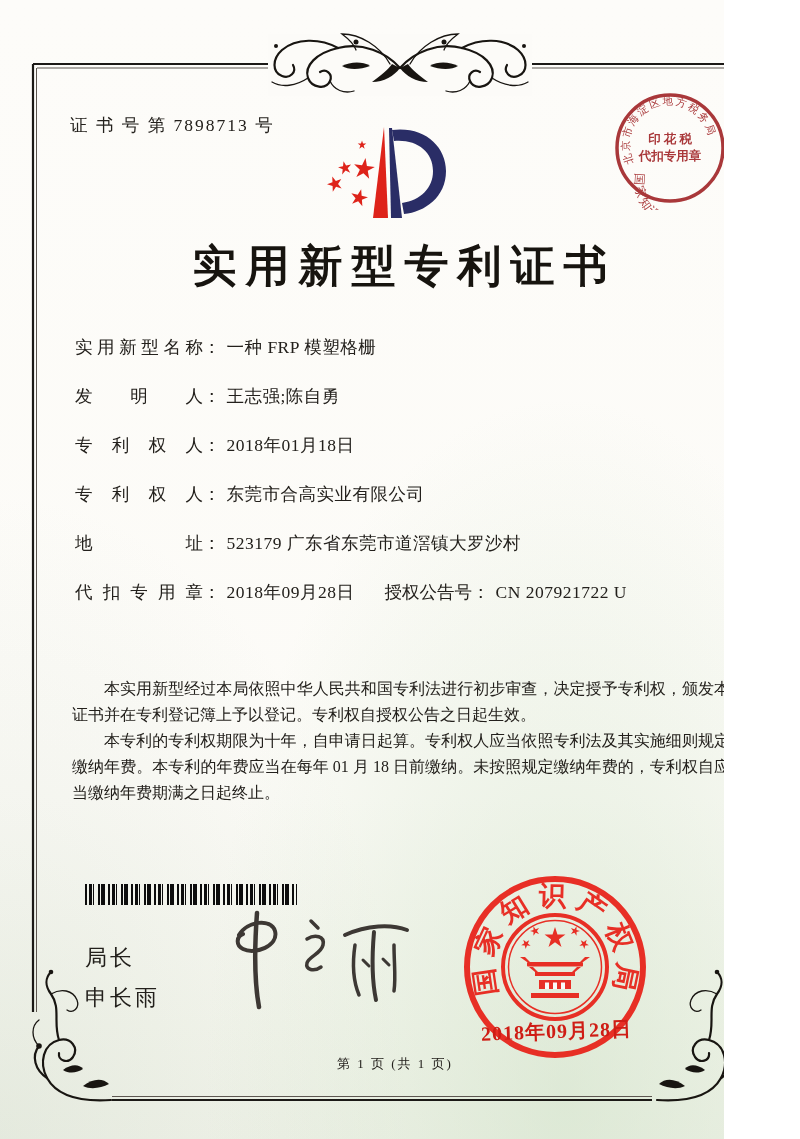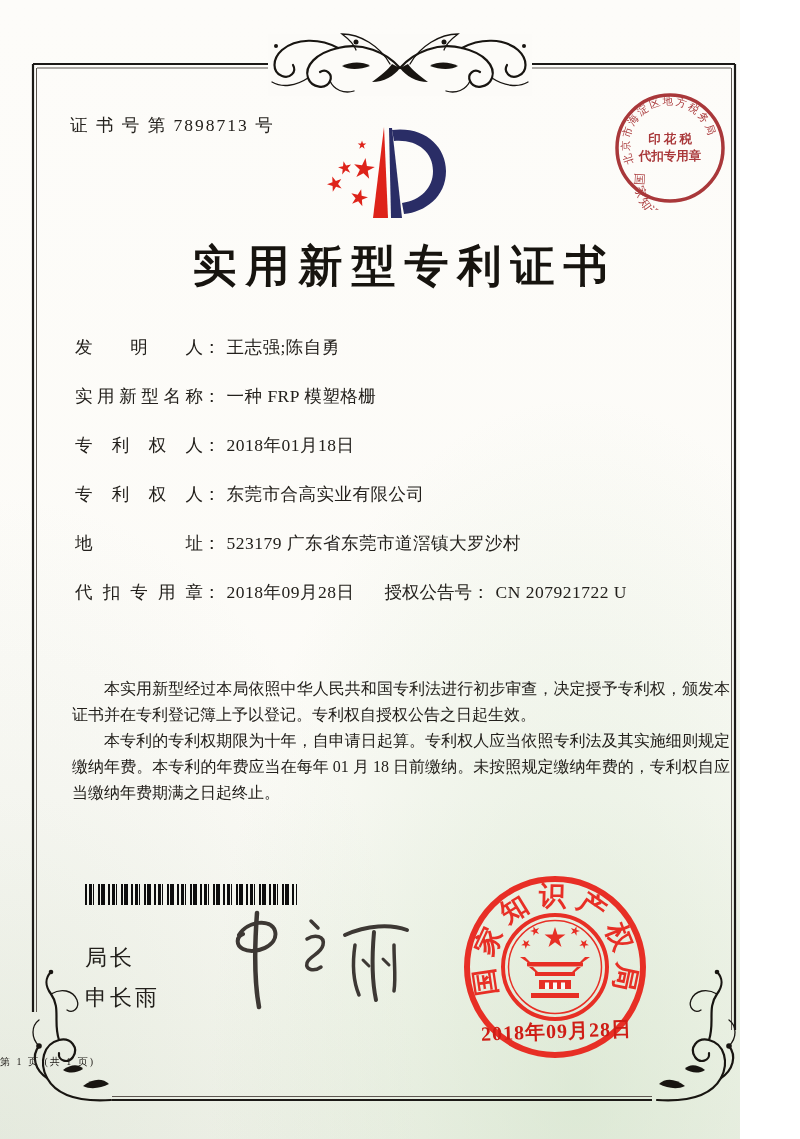--- a/index.html
+++ b/index.html
@@ -4,21 +4,20 @@
 <style>
   html,body{margin:0;padding:0;}
   .page{
     position:relative;width:724px;height:1139px;overflow:hidden;
     background:
       radial-gradient(ellipse at 78% 96%, rgba(196,220,188,.45), rgba(196,220,188,0) 45%),
       radial-gradient(ellipse at 0% 100%, rgba(190,205,185,.25), rgba(190,205,185,0) 40%),
       linear-gradient(180deg,#fdfcf9 0%,#fcfbf7 70%,#f5f6ee 90%,#f1f3ea 100%);
     font-family:"Liberation Serif","DejaVu Serif",serif;
     color:#23201c;
-    padding-left:16px;
   }
   .decor{position:absolute;left:0;top:0;}
   .orn-s{fill:none;stroke:#181511;stroke-width:2.2;stroke-linecap:round;}
   .orn-t{fill:none;stroke:#181511;stroke-width:1.3;stroke-linecap:round;}
   .orn-f{fill:#181511;stroke:none;}
   .frame-line{stroke:#1b1916;stroke-width:2.2;fill:none;}
   .frame-line2{stroke:#5c5650;stroke-width:1;fill:none;}
 
   .cert-no{position:absolute;left:70px;top:113px;font-size:17.5px;letter-spacing:2px;}
   .logo{position:absolute;left:322px;top:116px;}
@@ -43,21 +42,21 @@
       #0d0d0d 13px,#0d0d0d 15px,rgba(0,0,0,0) 15px,rgba(0,0,0,0) 16px,
       #0d0d0d 16px,#0d0d0d 20px,rgba(0,0,0,0) 20px,rgba(0,0,0,0) 23px);}
 
   .director{position:absolute;left:85px;top:938px;font-size:22px;letter-spacing:3px;line-height:40px;}
   .sig{position:absolute;left:195px;top:905px;}
 
   .seal-wrap{position:absolute;left:455px;top:868px;}
   .seal-date{position:absolute;left:481px;top:1018px;color:#cf1d15;font-size:20px;
     letter-spacing:1px;font-weight:600;transform:rotate(-2deg);}
 
-  .page-footer{position:absolute;left:0;top:1055px;width:790px;font-size:10px;letter-spacing:2px;}
+  .page-footer{position:absolute;left:0;top:1055px;width:790px;text-align:center;font-size:13px;letter-spacing:2px;}
 
   .stamp{position:absolute;left:608px;top:86px;opacity:.88;}
 </style>
 </head>
 <body>
 
 <div class="page">
 
   <svg class="decor" width="800" height="1139" viewBox="0 0 800 1139">
     <defs>
@@ -138,24 +137,24 @@
         <text x="667" y="141" font-size="12.5">印 花 税</text>
         <text x="667" y="158" font-size="12.5">代扣专用章</text>
       </g>
     </g>
   </svg>
 
   <div class="doc-title">实用新型专利证书</div>
 
   <div class="fields">
     <div class="f-row">
+      <span class="f-label">实用新型名称</span><span class="f-colon">：</span><span class="f-value">一种 FRP 模塑格栅</span>
+    </div>
+    <div class="f-row">
       <span class="f-label">发明人</span><span class="f-colon">：</span><span class="f-value">王志强;陈自勇</span>
-    </div>
-    <div class="f-row">
-      <span class="f-label">实用新型名称</span><span class="f-colon">：</span><span class="f-value">一种 FRP 模塑格栅</span>
     </div>
     <div class="f-row">
       <span class="f-label">专利权人</span><span class="f-colon">：</span><span class="f-value">2018年01月18日</span>
     </div>
     <div class="f-row">
       <span class="f-label">专利权人</span><span class="f-colon">：</span><span class="f-value">东莞市合高实业有限公司</span>
     </div>
     <div class="f-row">
       <span class="f-label">地址</span><span class="f-colon">：</span><span class="f-value">523179 广东省东莞市道滘镇大罗沙村</span>
     </div>

